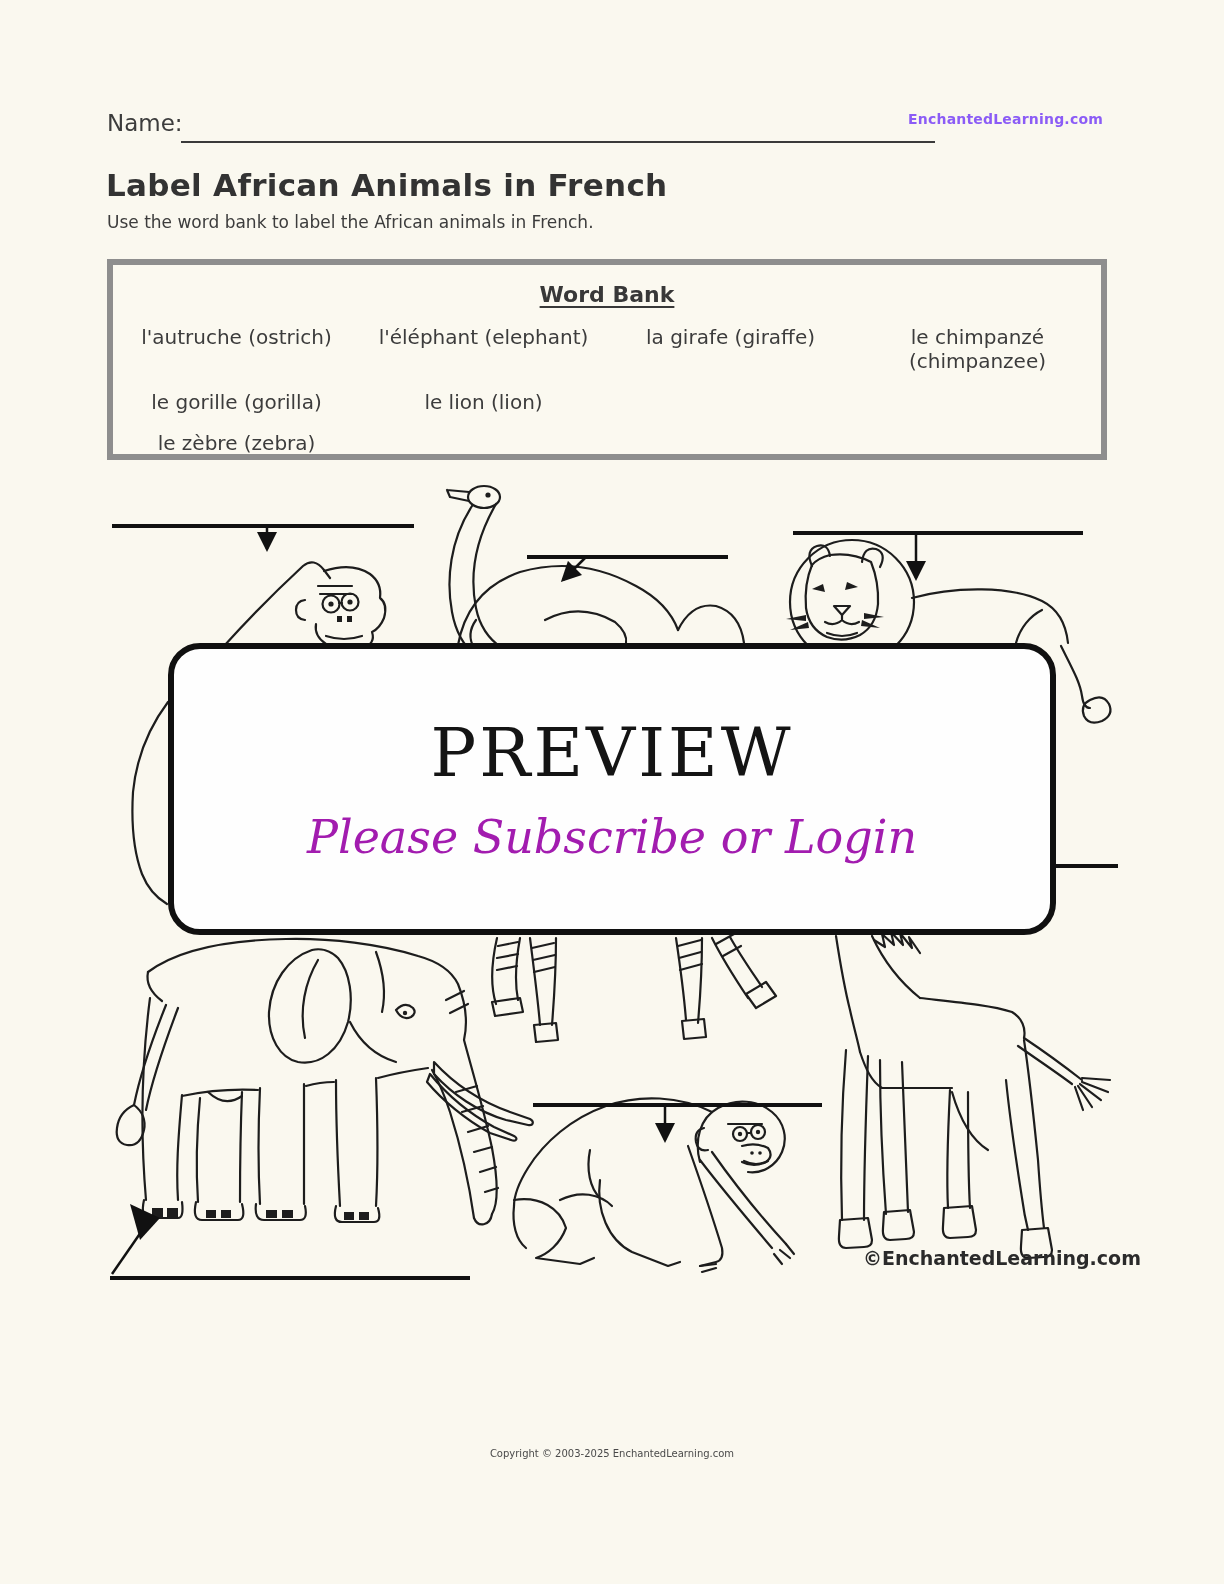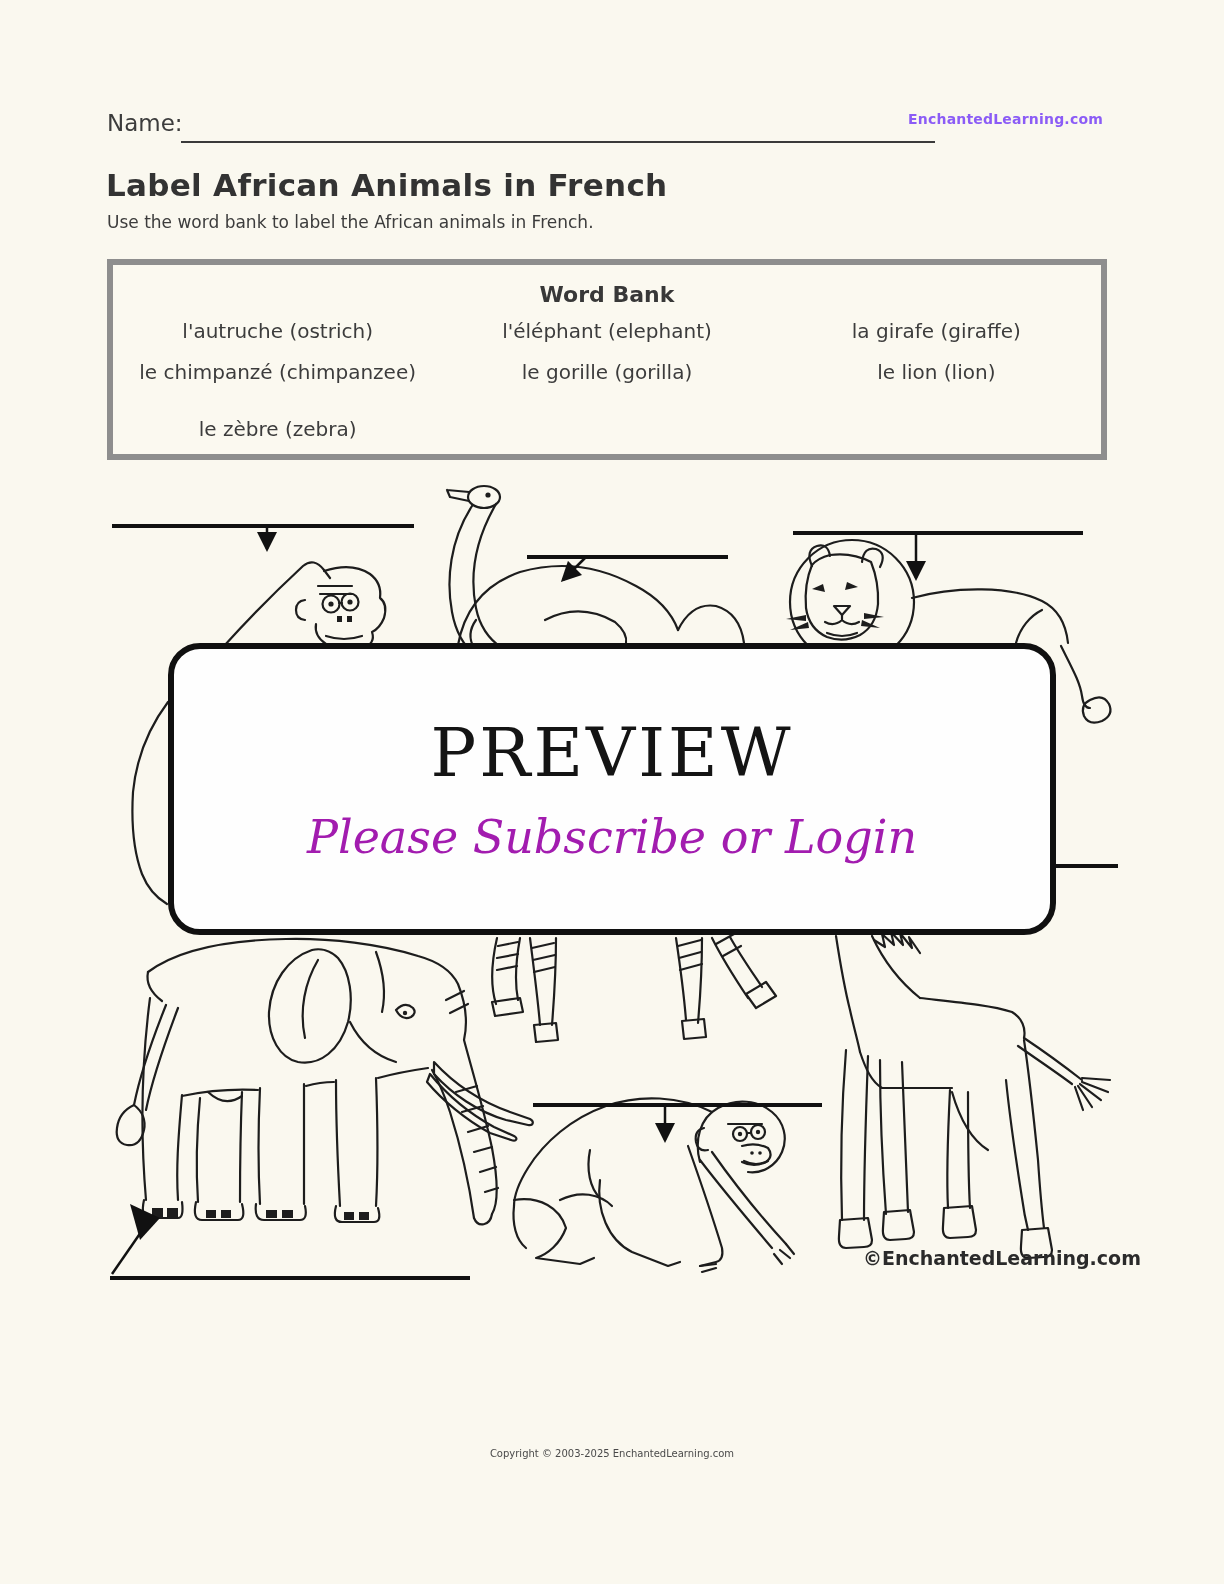--- a/index.html
+++ b/index.html
@@ -13,24 +13,24 @@
   .name-line  { position:absolute; left:181px; top:141px; width:754px; height:2px; background:#3a3a3a; }
   .site-top   { position:absolute; right:121px; top:103px; font-size:14px; font-weight:bold; color:#8b5cf6; letter-spacing:0.2px;margin-top:8px; }
   .page-title { position:absolute; left:106px; top:155px; font-size:31px; font-weight:bold; color:#333; letter-spacing:0.3px;margin-top:12px; }
   .instructions { position:absolute; left:107px; top:212px; font-size:17px; color:#3c3c3c; }
 
   .wordbank {
     position:absolute; left:107px; top:259px; width:1000px; height:201px;
     border:6px solid #8e8e8e; background:#fbf9f0; padding-top:17px;
   }
   .wb-title { text-align:center; font-size:22px; font-weight:bold; color:#383838;
-              text-underline-offset:4px; text-decoration-thickness:2px; margin-bottom:12px; }
-  .wb-grid { display:grid; grid-template-columns:1fr 1fr 1fr; row-gap:17px; font-size:20px; color:#3c3c3c; }
+              text-decoration:underline; text-underline-offset:4px; text-decoration-thickness:2px; margin-bottom:18px; }
+  .wb-grid { display:grid; grid-template-columns:1fr 1fr 1fr 1fr; row-gap:17px; font-size:20px; color:#3c3c3c; }
   .wb-grid > div { text-align:center; }
-  .wb-entry-6 { grid-column:1;margin-top:16px; }
+  .wb-entry-6 { grid-column:1; }
 
   .figure-svg { position:absolute; left:0; top:480px; }
   .art { stroke:#1d1d1d; stroke-width:2.2; fill:none; stroke-linecap:round; stroke-linejoin:round; }
   .art .fill { fill:#1d1d1d; stroke:none; }
   .labels { stroke:#111; }
   .labels .blank { stroke-width:4; }
   .labels .stem { stroke-width:2.5; }
 
   .preview {
     position:absolute; left:168px; top:643px; width:888px; height:292px;

